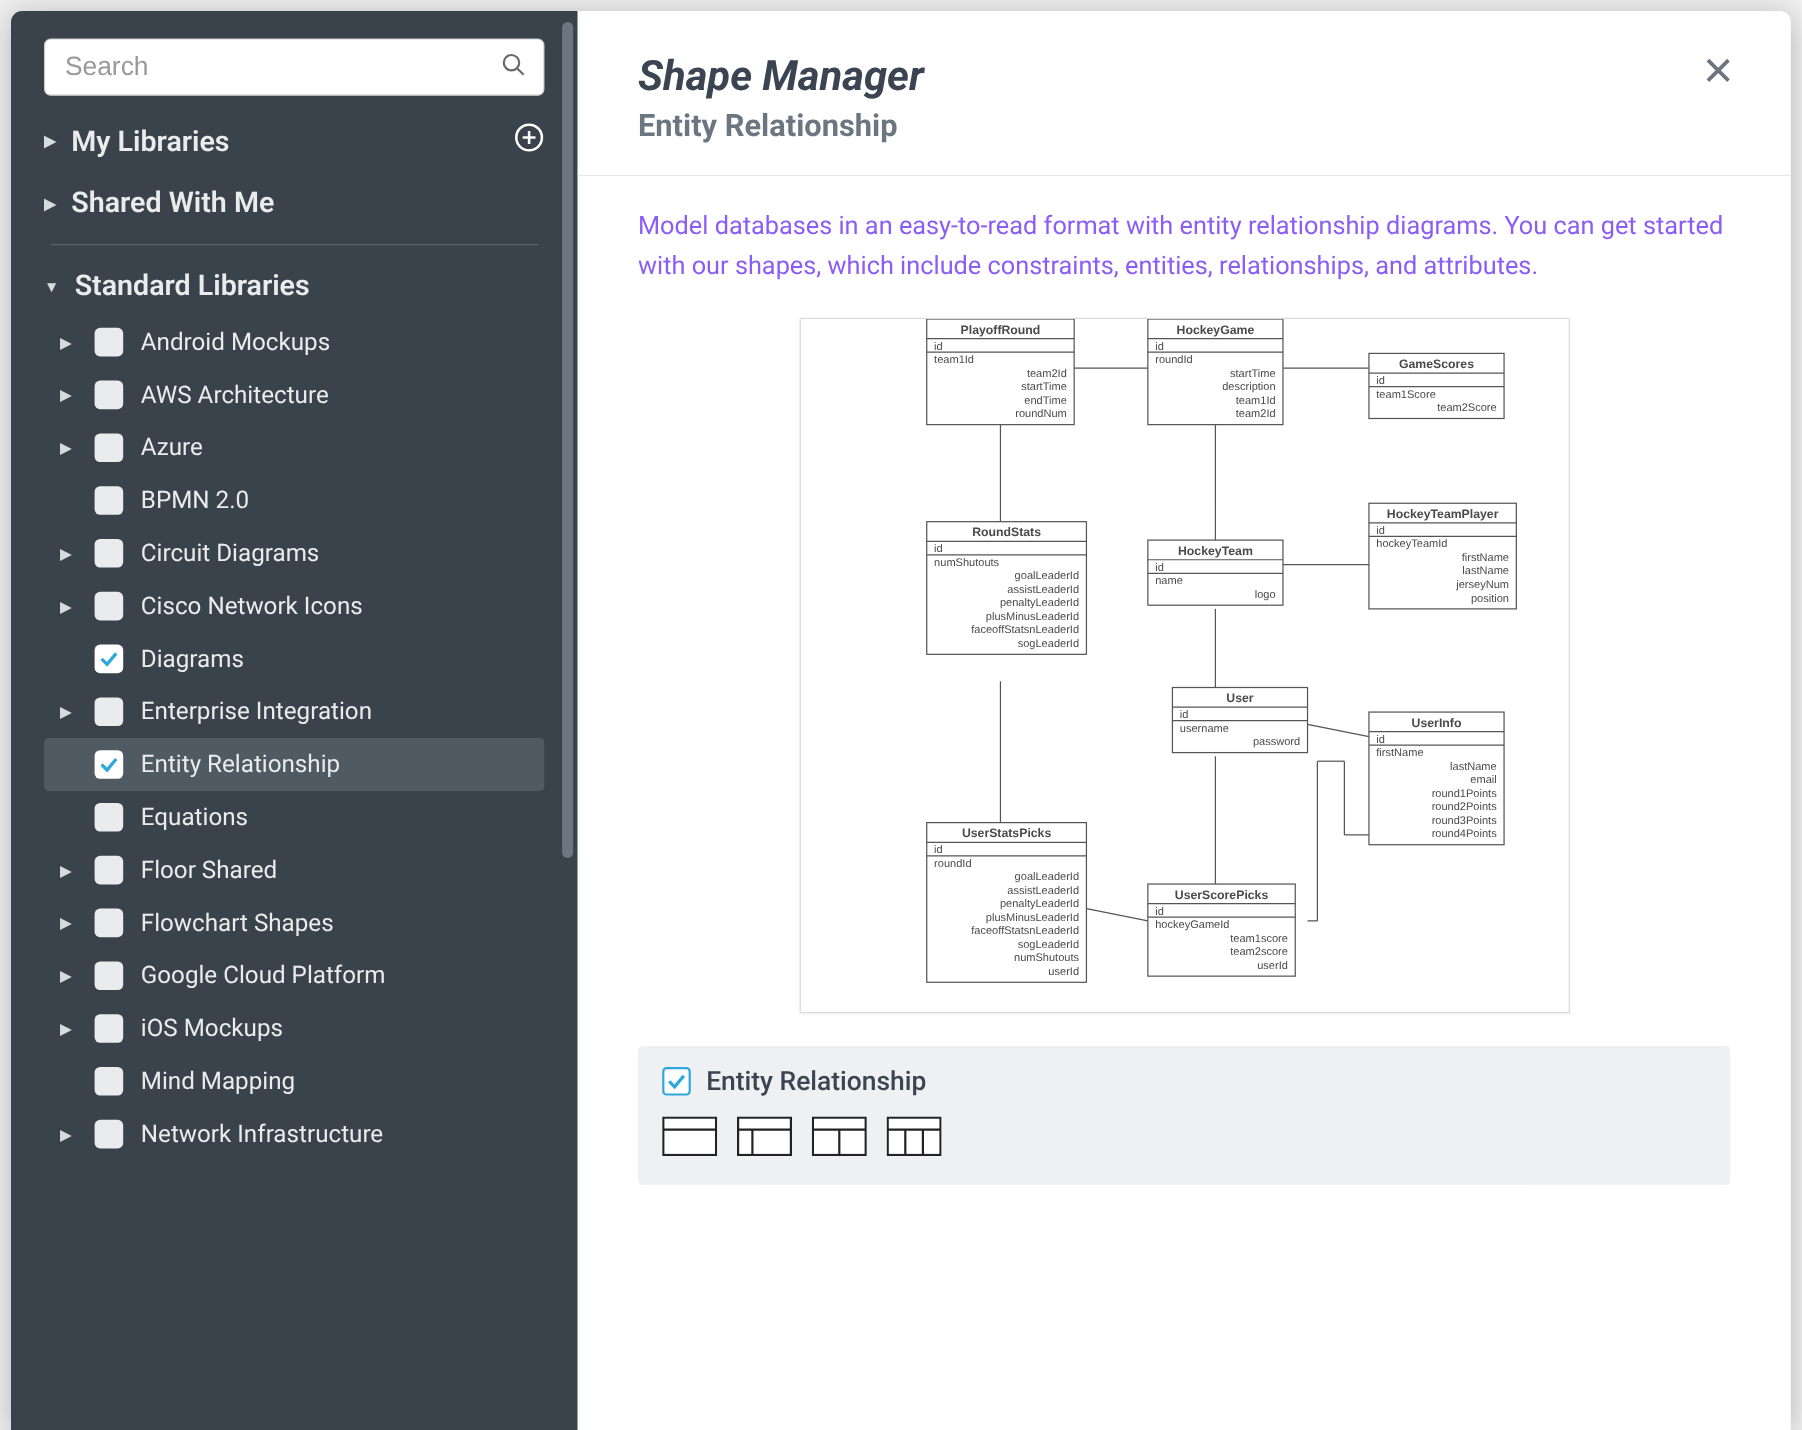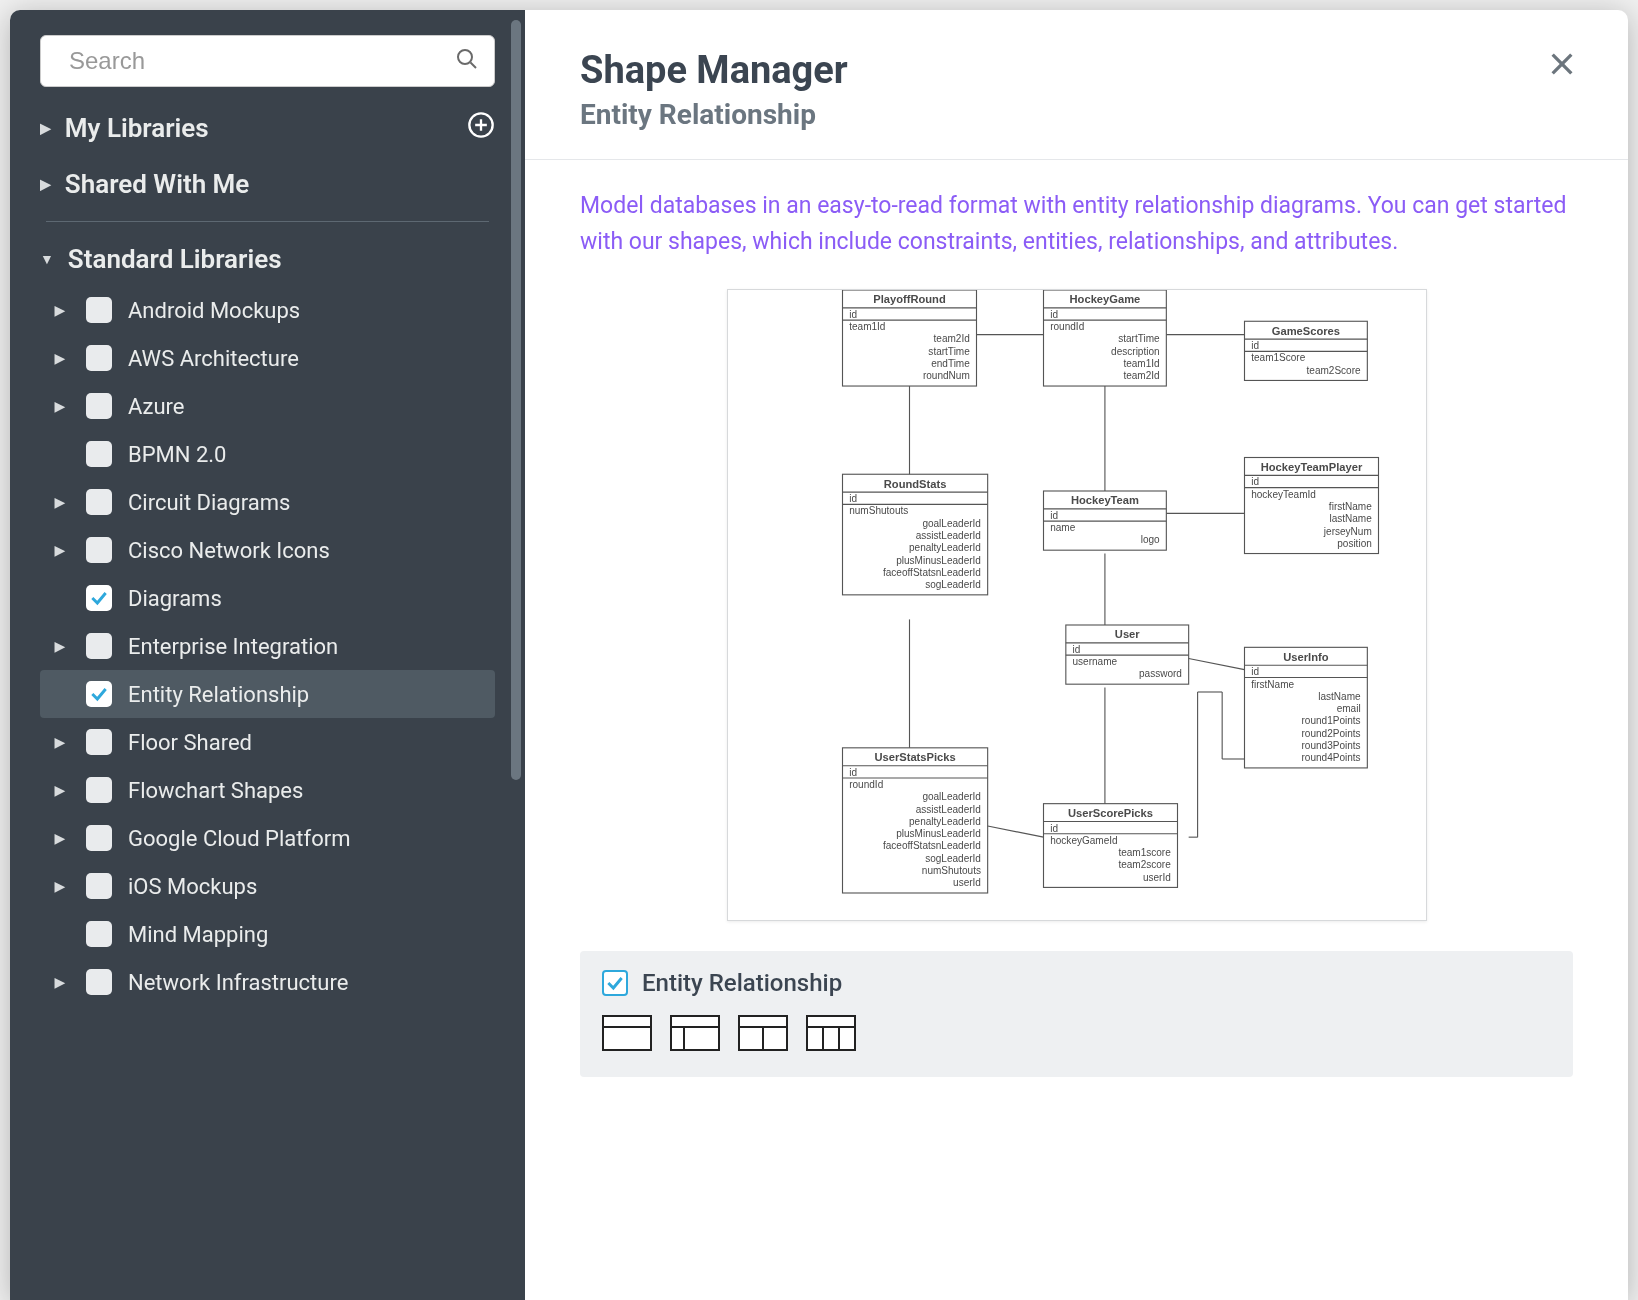--- a/index.html
+++ b/index.html
@@ -29,21 +29,21 @@
     flex-direction: column;
     padding: 25px 30px 0 30px;
     position: relative;
   }
   .search-row { position: relative; margin-bottom: 12px; }
   .search-input {
     width: 100%;
     height: 52px;
     border-radius: 6px;
     border: 1px solid #ccc;
-    padding: 0 50px 0 28px;
+    padding: 0 50px 0 18px;
     font-size: 24px;
     color: #0f172a;
     background: #fff;
   }
   .search-input::placeholder { color: #999; }
   .search-icon {
     position: absolute;
     right: 16px; top: 50%;
     transform: translateY(-50%);
     color: #6a6a6a;
@@ -100,21 +100,21 @@
     display: flex;
     flex-direction: column;
     overflow-y: auto;
   }
   .close-btn {
     position: absolute;
     top: 38px; right: 50px;
     color: #6c757d;
     cursor: pointer;
   }
-  .main-title { font-size: 38px; font-weight: 700; color: #3b4551; }
+  .main-title { font-size: 38px; font-weight: 700; color: #3b4551; font-style: italic; }
   .subtitle { font-size: 28px; font-weight: 700; color: #6b7680; margin-top: 6px; }
   .hr { border: none; border-top: 1px solid #e5e7ea; margin: 28px -55px 28px -55px; }
   .desc { font-size: 23px; line-height: 1.55; color: #8b5cf6; }
   .preview-box {
     margin: 30px auto 30px;
     border: 1px solid #d7d9db;
     background: #fff;
     width: 700px;
     padding: 0 14px;
     box-shadow: 0 1px 3px rgba(0,0,0,0.08);
@@ -257,20 +257,27 @@
     <span>Enterprise Integration</span>
           </div>
           <div class="lib-item selected">
     <span class="caret-cell"></span>
     <span class="lib-check checked">
       <svg class="check-svg" viewBox="0 0 24 24" fill="none" stroke="#2ea8dc" stroke-width="3.5">
                 <polyline points="4 12 10 18 20 6"></polyline>
               </svg>
     </span>
     <span>Entity Relationship</span>
+          </div>
+          <div class="lib-item">
+    <span class="caret-cell"></span>
+    <span class="lib-check ">
+      
+    </span>
+    <span>Equations</span>
           </div>
           <div class="lib-item">
     <span class="caret-cell">
               <span class="caret">▶</span>
             </span>
     <span class="lib-check ">
       
     </span>
     <span>Floor Shared</span>
           </div>

